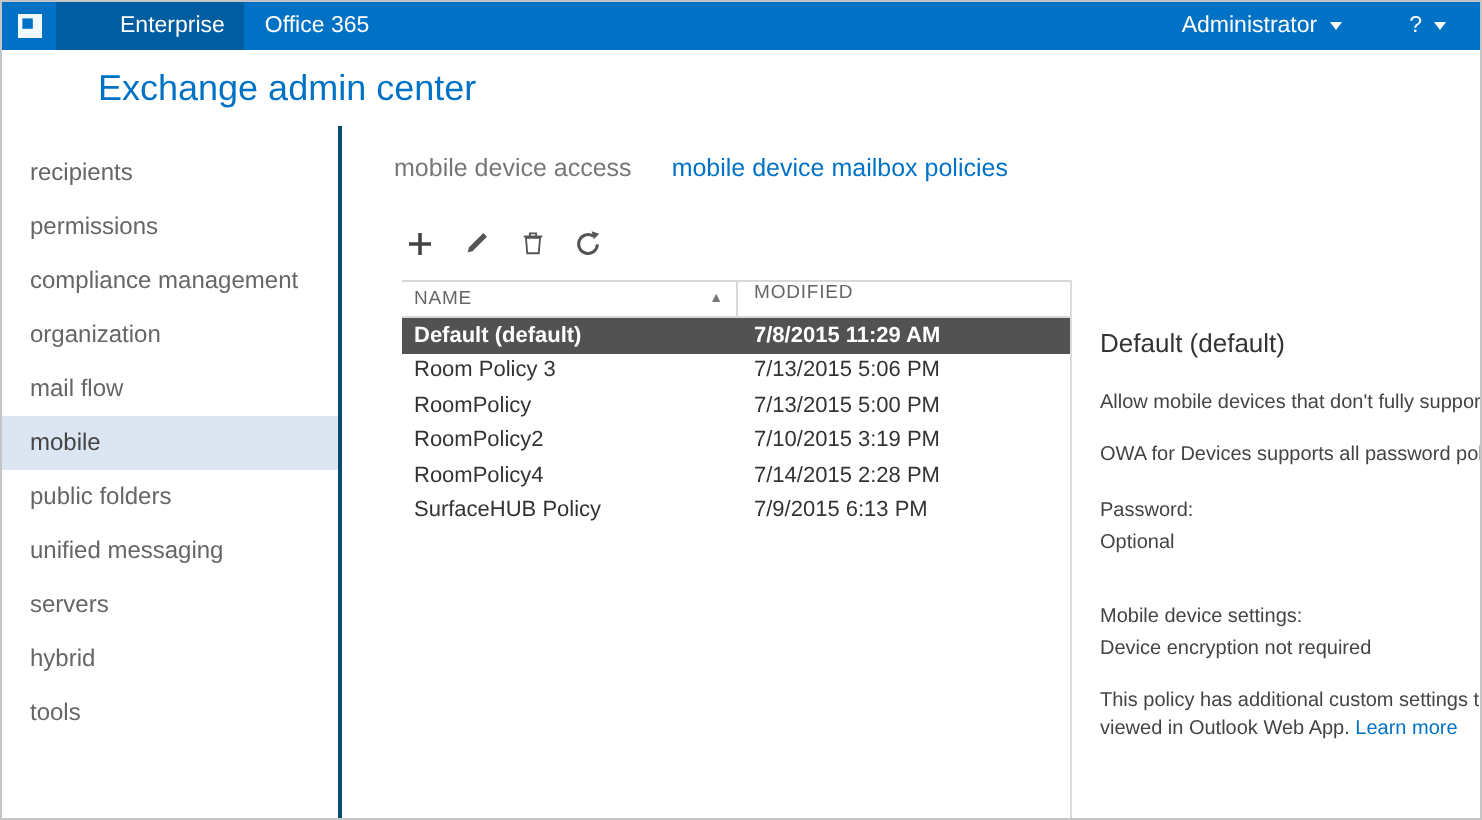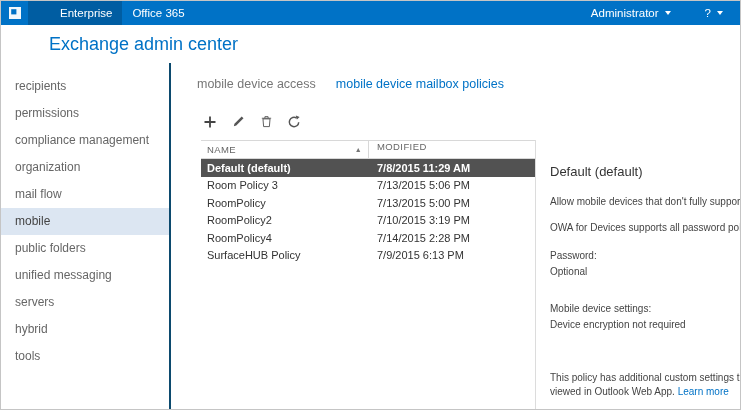--- a/index.html
+++ b/index.html
@@ -176,21 +176,21 @@
     border-left: 1px solid #dcdcdc;
     padding: 24px 0 0 14px;
     overflow: hidden;
   }
   .detail-title { font-size: 13px; color: #333; margin-bottom: 16px; white-space: nowrap; overflow: hidden; }
   .d-line { font-size: 10px; color: #444; white-space: nowrap; overflow: hidden; line-height: 13px; }
   .d-desc1 { margin-bottom: 13px; }
   .d-desc2 { margin-bottom: 15px; }
   .d-label { margin-bottom: 3px; }
   .d-value1 { margin-bottom: 24px; }
-  .d-value2 { margin-bottom: 40px; }
+  .d-value2 { margin-bottom: 13px; }
   .d-note { line-height: 14px; }
   .link { color: var(--accent, #0072c6); cursor: pointer; text-decoration: none; }
 </style>
 </head>
 <body>
 
 <div class="screen">
 
   <div class="topbar">
     <span class="logo">

